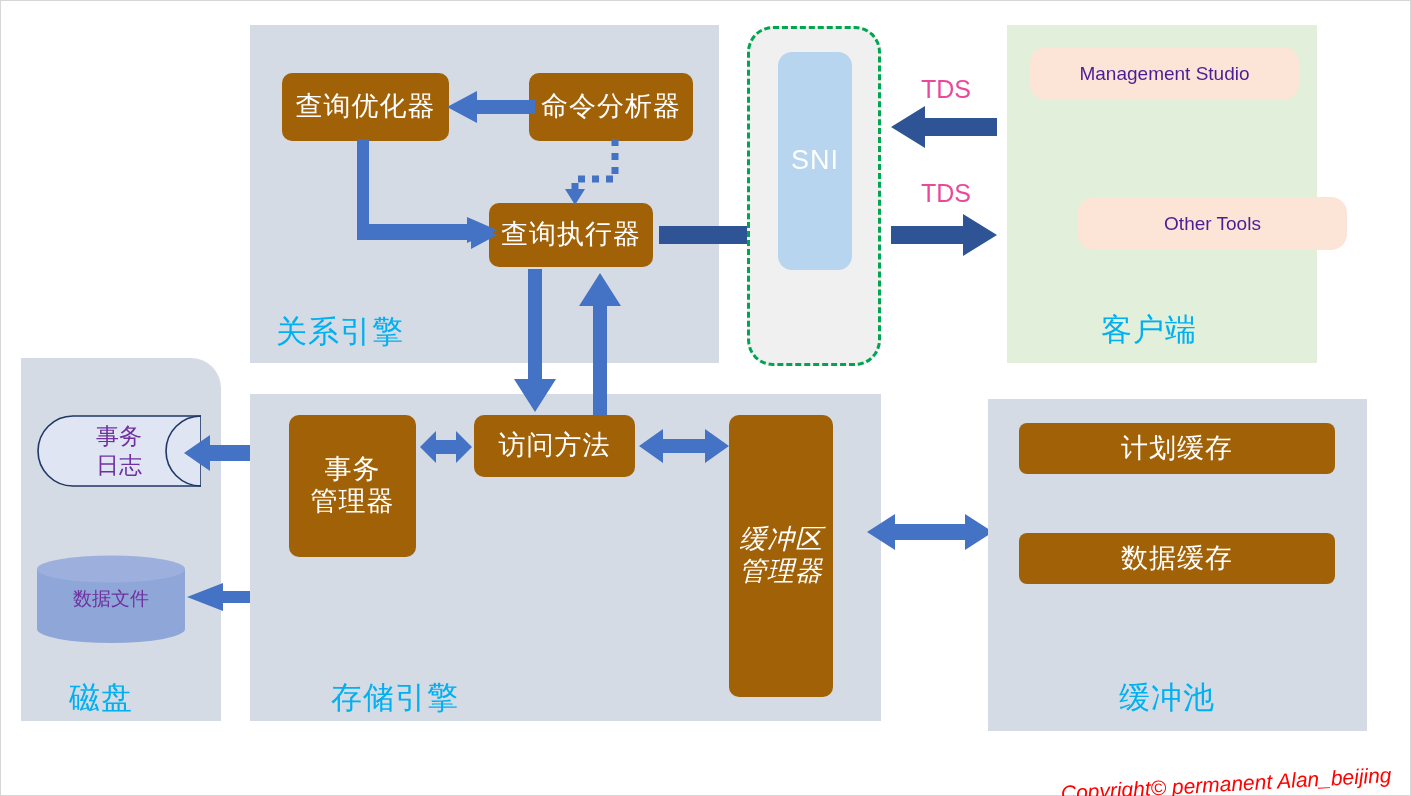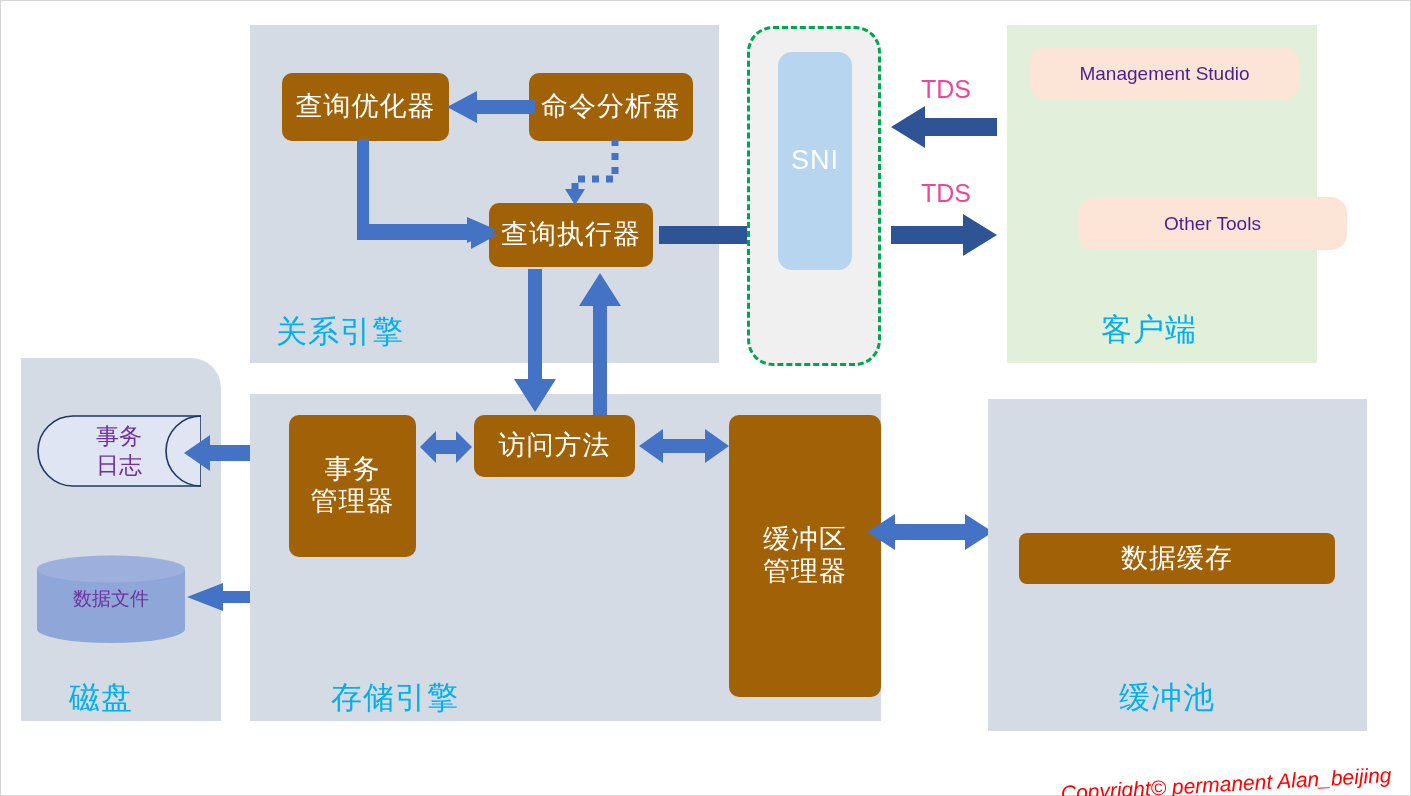--- a/index.html
+++ b/index.html
@@ -208,21 +208,21 @@
 
   <div class="node" style="left:288px; top:414px; width:127px; height:142px;">
     <span>事务
 管理器</span>
   </div>
 
   <div class="node" style="left:473px; top:414px; width:161px; height:62px;">
     <span>访问方法</span>
   </div>
 
-  <div class="node" style="left:728px; top:414px; width:152px; height:282px;">
+  <div class="node" style="left:728px; top:414px; width:104px; height:282px;font-style:italic;">
     <span>缓冲区
 管理器</span>
   </div>
 
   <div class="arrow" style="left:419px; top:429px; width:52px; height:34px;">
     <svg width="52" height="34" viewBox="0 0 52 34">
       <polygon points="0,17 16,1 16,10 36,10 36,1 52,17 36,33 36,24 16,24 16,33" fill="#4472c4"></polygon>
     </svg>
   </div>
 
@@ -247,20 +247,23 @@
   <span class="panel-label" style="left:330px; top:676px;">存储引擎</span>
 
   <div class="arrow" style="left:866px; top:512px; width:126px; height:38px;">
     <svg width="126" height="38" viewBox="0 0 126 38">
       <polygon points="0,19 28,1 28,11 98,11 98,1 126,19 98,37 98,27 28,27 28,37" fill="#4472c4"></polygon>
     </svg>
   </div>
 
   <div class="panel" style="left:987px; top:398px; width:379px; height:332px; background:#d5dbe5;"></div>
 
+  <div class="node" style="left:1018px; top:422px; width:316px; height:51px; border-radius:8px;">
+    <span>计划缓存</span>
+  </div>
   <div class="node" style="left:1018px; top:532px; width:316px; height:51px; border-radius:8px;">
     <span>数据缓存</span>
   </div>
 
   <span class="panel-label" style="left:1118px; top:676px;">缓冲池</span>
 
   <div id="copyright">Copyright© permanent  Alan_beijing</div>
 
 </div>
 

